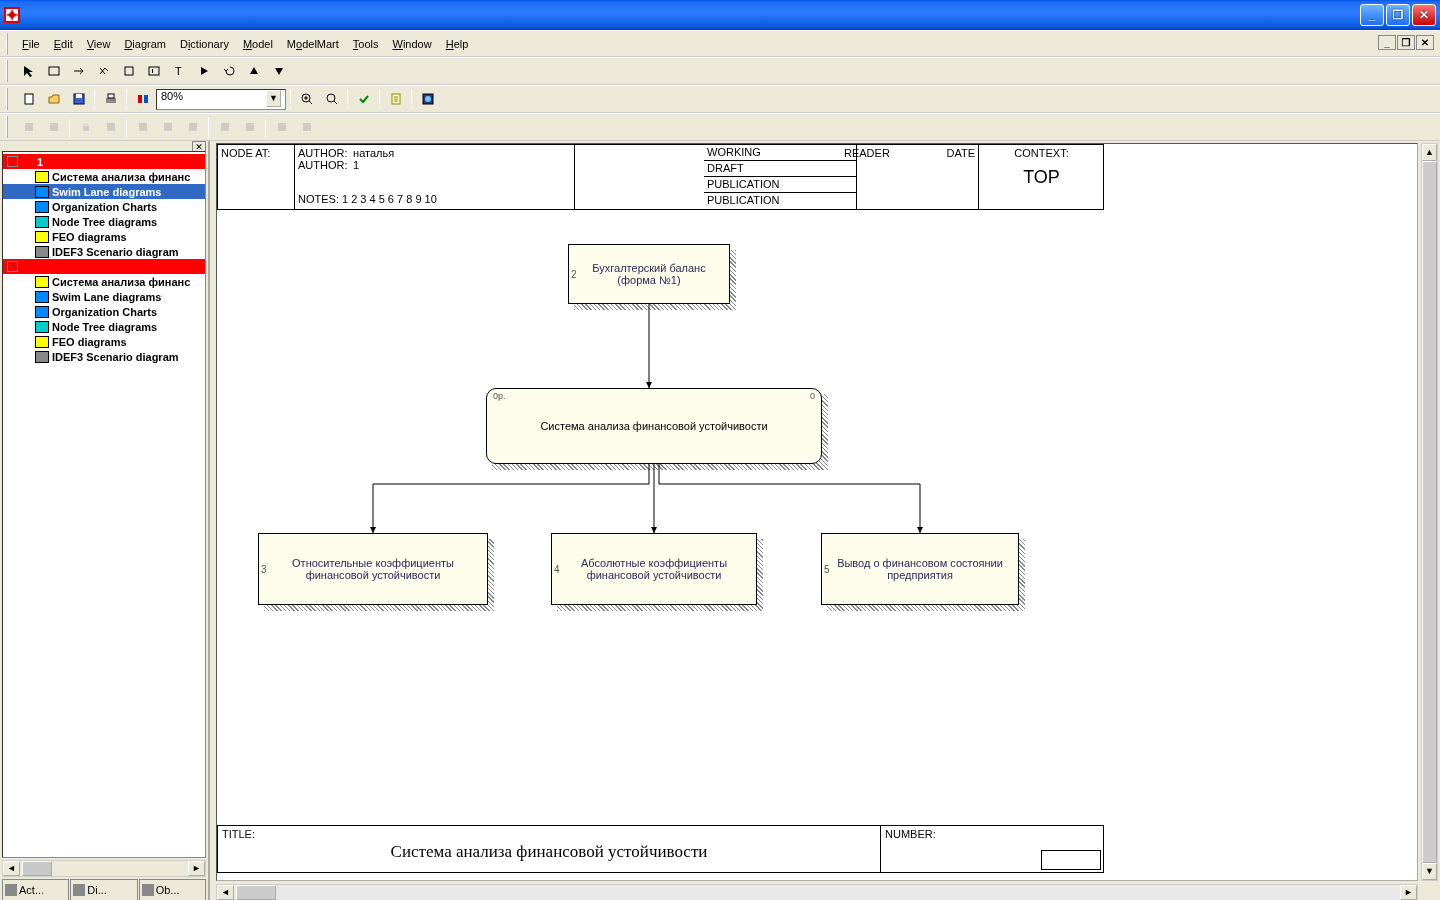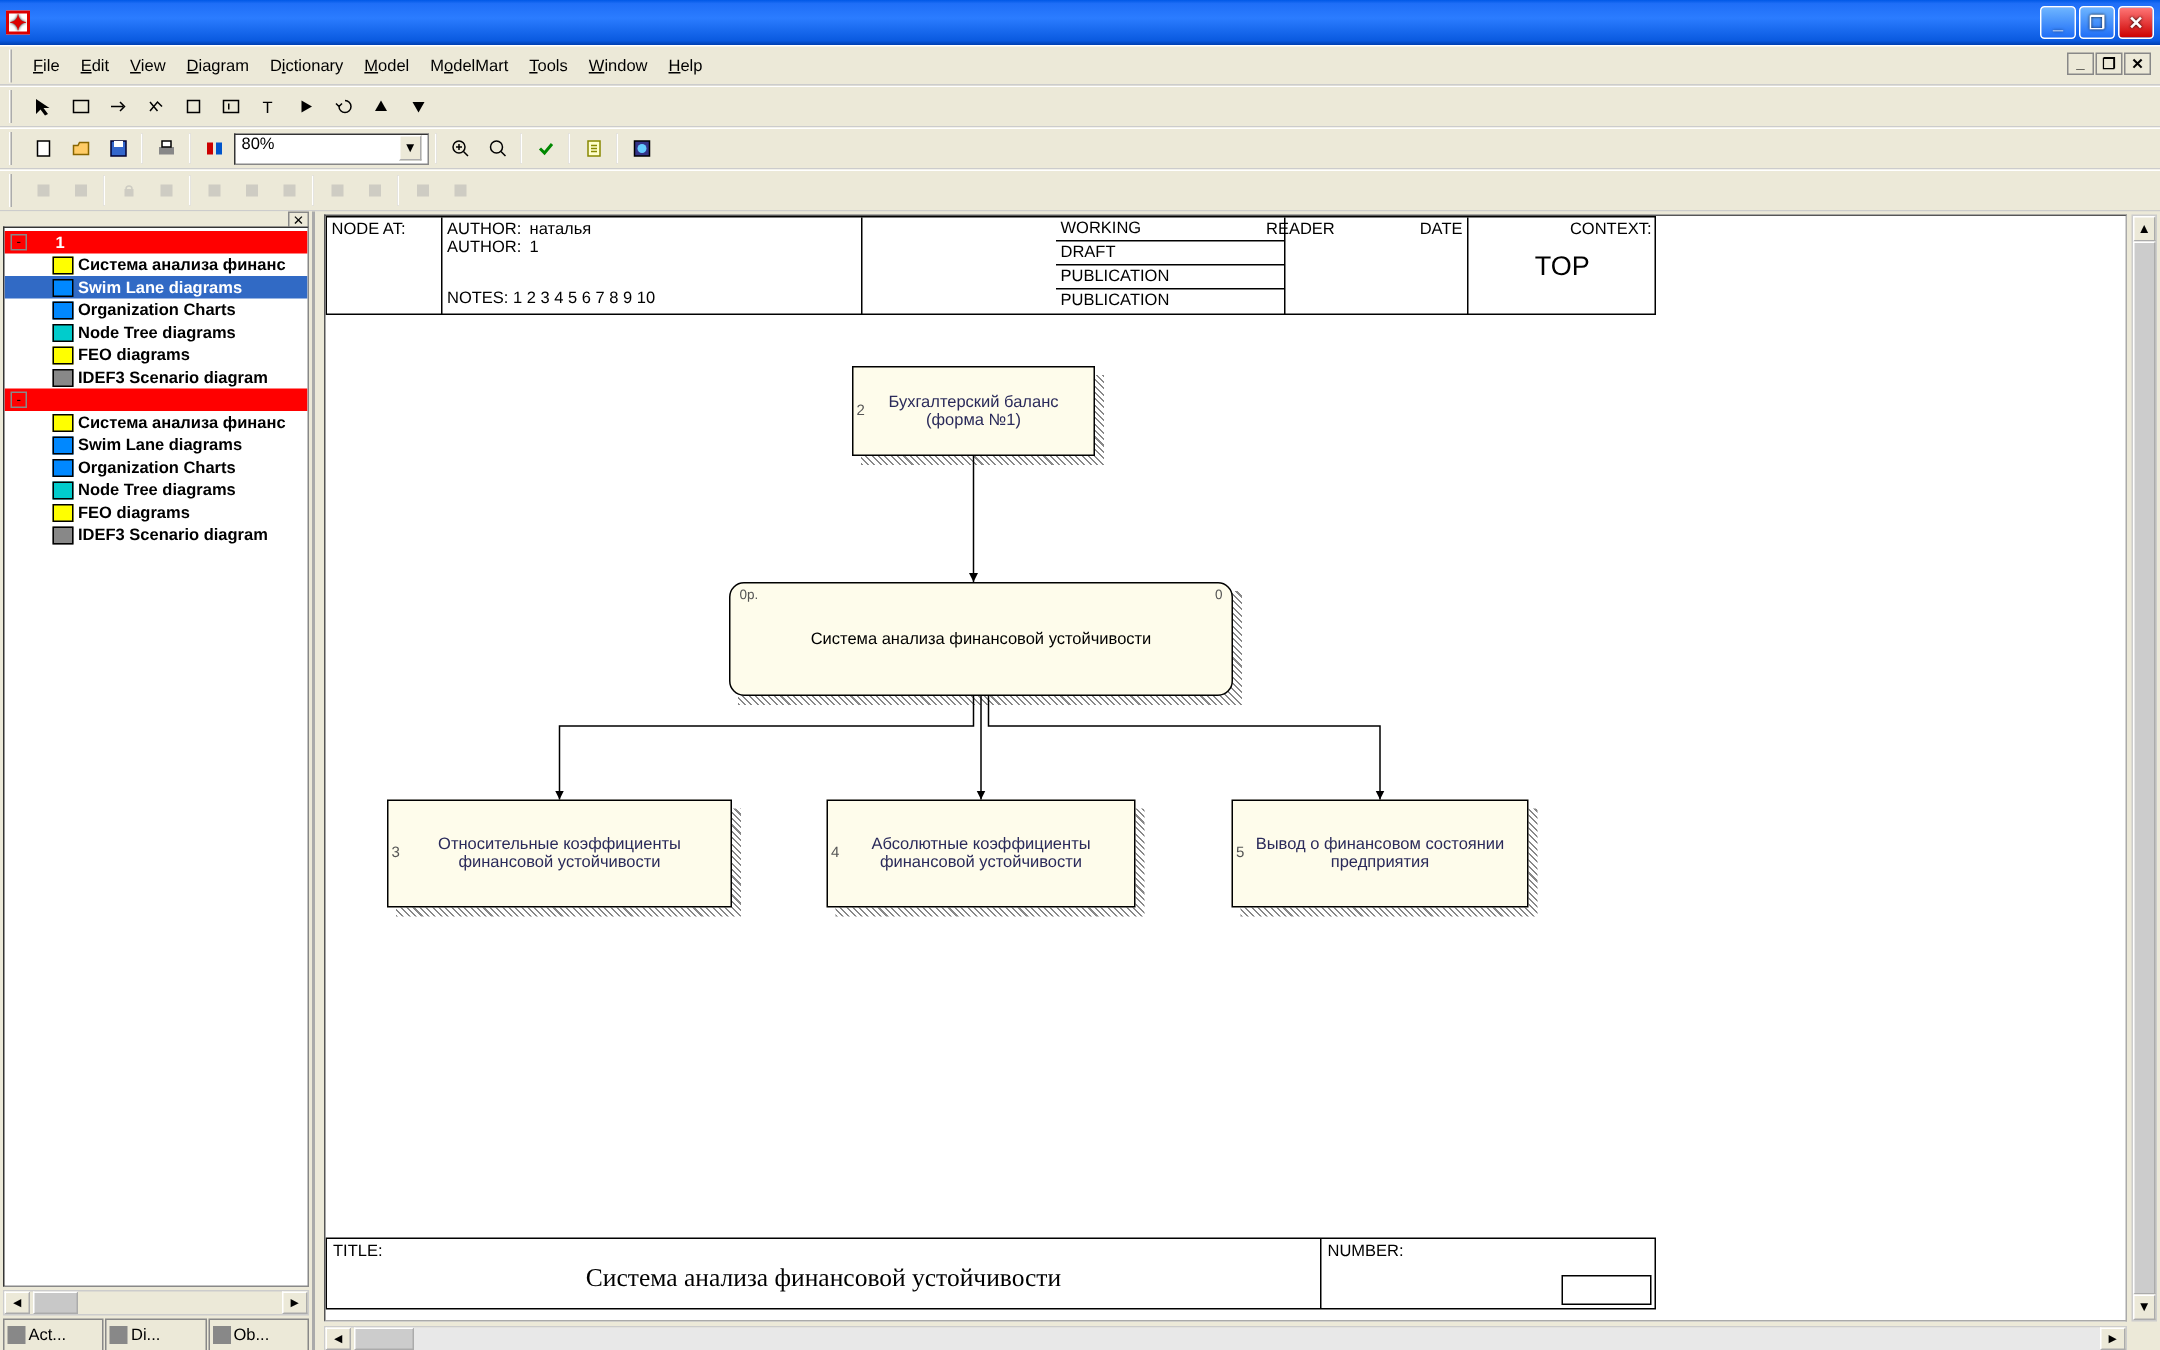--- a/index.html
+++ b/index.html
@@ -423,21 +423,21 @@
           <div class="row"><span>PUBLICATION</span></div>
           <div class="row" style="border-bottom:none"><span>PUBLICATION</span></div>
         </div>
         <div class="c c5">
           <div style="display:flex;justify-content:space-between">
               <span>READER</span>
               <span>DATE</span>
             </div>
         </div>
         <div class="c c6">
-          <div style="text-align:right"><span>CONTEXT:</span></div>
+          <div style="text-align:center"><span>CONTEXT:</span></div>
           <div style="font-size:18px;font-family:Arial;margin-top:8px">TOP</div>
         </div>
       </div>
 
       <div class="shadow" style="left:357px;top:106px;width:162px;height:60px"></div>
       <div class="shadow" style="left:275px;top:250px;width:336px;height:76px"></div>
       <div class="shadow" style="left:47px;top:395px;width:230px;height:72px"></div>
       <div class="shadow" style="left:340px;top:395px;width:206px;height:72px"></div>
       <div class="shadow" style="left:610px;top:395px;width:198px;height:72px"></div>
 

